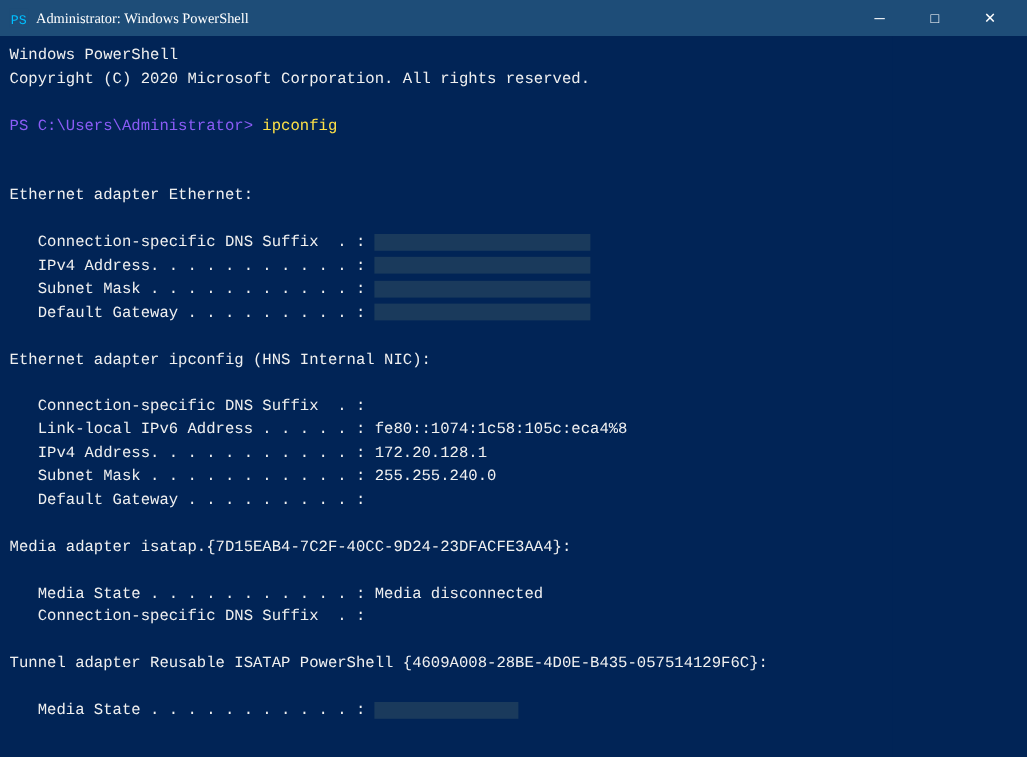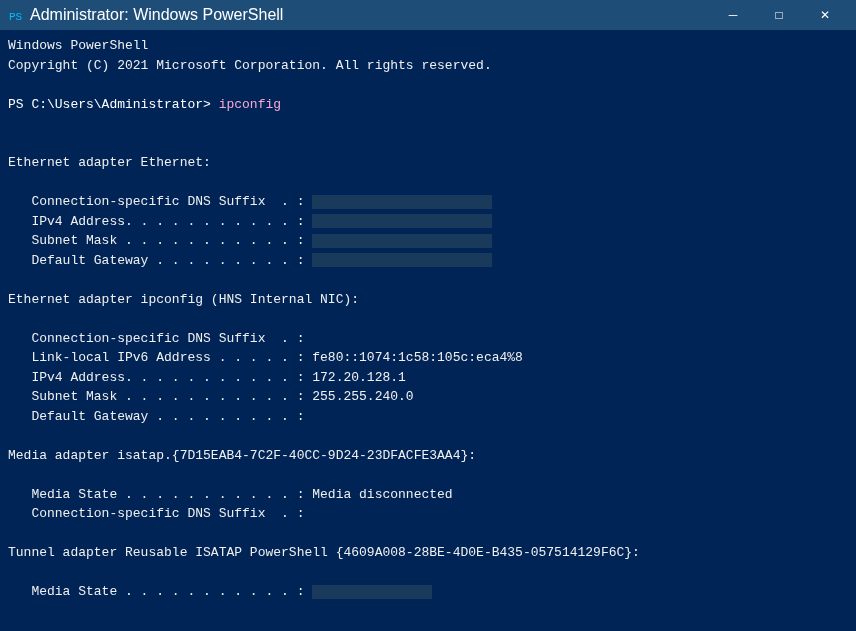--- a/index.html
+++ b/index.html
@@ -35,22 +35,22 @@
       display: flex;
       align-items: center;
       justify-content: center;
     }
     .titlebar-icon svg {
       width: 16px;
       height: 16px;
     }
     .titlebar-title {
       color: #ffffff;
-      font-family: Liberation Sans, sans-serif;
-      font-size: 16px;
+      font-family: Liberation Serif, serif;
+      font-size: 12px;
     }
     .titlebar-controls {
       display: flex;
       gap: 0;
     }
     .titlebar-btn {
       width: 46px;
       height: 30px;
       background: transparent;
       border: none;
@@ -113,23 +113,23 @@
   </div>
   <div class="titlebar-controls">
     <button class="titlebar-btn">─</button>
     <button class="titlebar-btn">□</button>
     <button class="titlebar-btn close">✕</button>
   </div>
 </div>
 
 <div class="terminal">
   <div class="line">Windows PowerShell</div>
-  <div class="line">Copyright (C) 2021 Microsoft Corporation. All rights reserved.</div>
+  <div class="line">Copyright (C) 2020 Microsoft Corporation. All rights reserved.</div>
   <div class="line">&nbsp;</div>
-  <div class="line"><span style="color:#ffffff;">PS C:\Users\Administrator&gt; </span><span style="color:#f9a8d4;text-align:right;">ipconfig</span></div>
+  <div class="line"><span style="color:#8b5cf6;">PS C:\Users\Administrator&gt; </span><span style="color:#fde047;text-align:right;">ipconfig</span></div>
   <div class="line">&nbsp;</div>
   <div class="line">&nbsp;</div>
   <div class="line">Ethernet adapter Ethernet:</div>
   <div class="line">&nbsp;</div>
   <div class="line">   Connection-specific DNS Suffix  . : <span class="redacted-block"></span></div>
   <div class="line">   IPv4 Address. . . . . . . . . . . : <span class="redacted-block"></span></div>
   <div class="line">   Subnet Mask . . . . . . . . . . . : <span class="redacted-block"></span></div>
   <div class="line">   Default Gateway . . . . . . . . . : <span class="redacted-block"></span></div>
   <div class="line">&nbsp;</div>
   <div class="line">Ethernet adapter ipconfig (HNS Internal NIC):</div>

